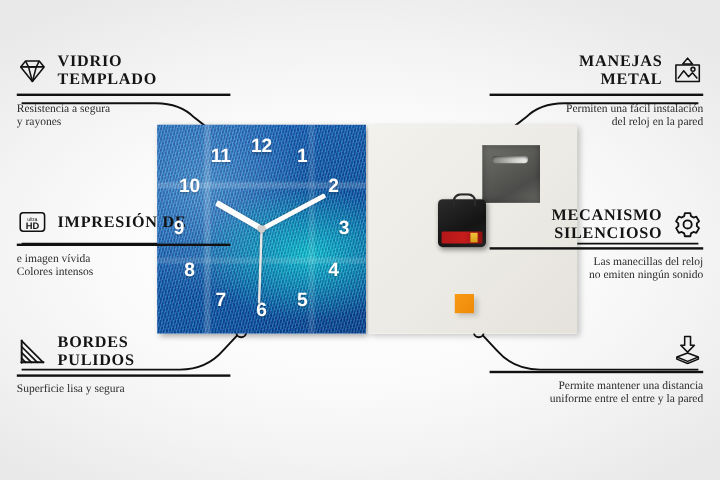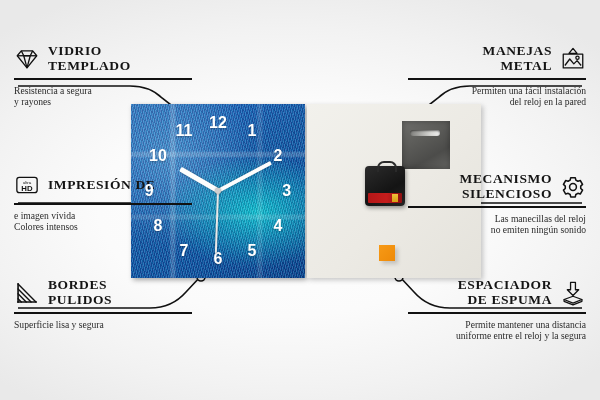--- a/index.html
+++ b/index.html
@@ -266,30 +266,26 @@
         </g>
       </svg>
     </div>
     <div class="rule"></div>
     <div class="desc">Las manecillas del reloj</div>
     <div class="desc">no emiten ningún sonido</div>
   </div>
 
   <div class="feature right" id="f-foam">
     <div class="head">
-      <div>
-        <div class="title">ESPACIADOR</div>
-        <div class="title">DE ESPUMA</div>
-      </div>
       <svg class="ico" viewBox="0 0 32 32">
         <g fill="none" stroke="#111" stroke-width="1.6" stroke-linejoin="round">
           <path d="M13,3 h6 v9 h4 l-7,7 -7-7 h4 Z"></path>
           <path d="M16,20 L5,24 L16,28.5 L27,24 Z"></path>
           <path d="M5,24 v2.2 L16,30.7 L27,26.2 V24"></path>
         </g>
       </svg>
     </div>
     <div class="rule"></div>
     <div class="desc">Permite mantener una distancia</div>
-    <div class="desc">uniforme entre el reloj y la segura</div>
+    <div class="desc">uniforme entre el entre y la pared</div>
   </div>
 
 </div>
 
 </body></html>

